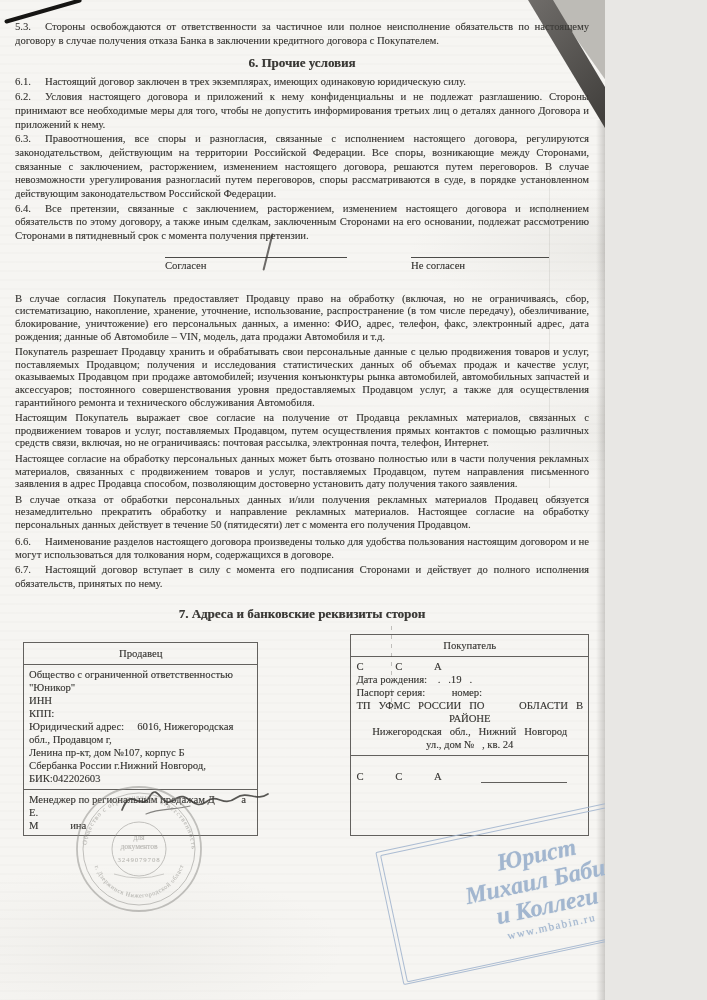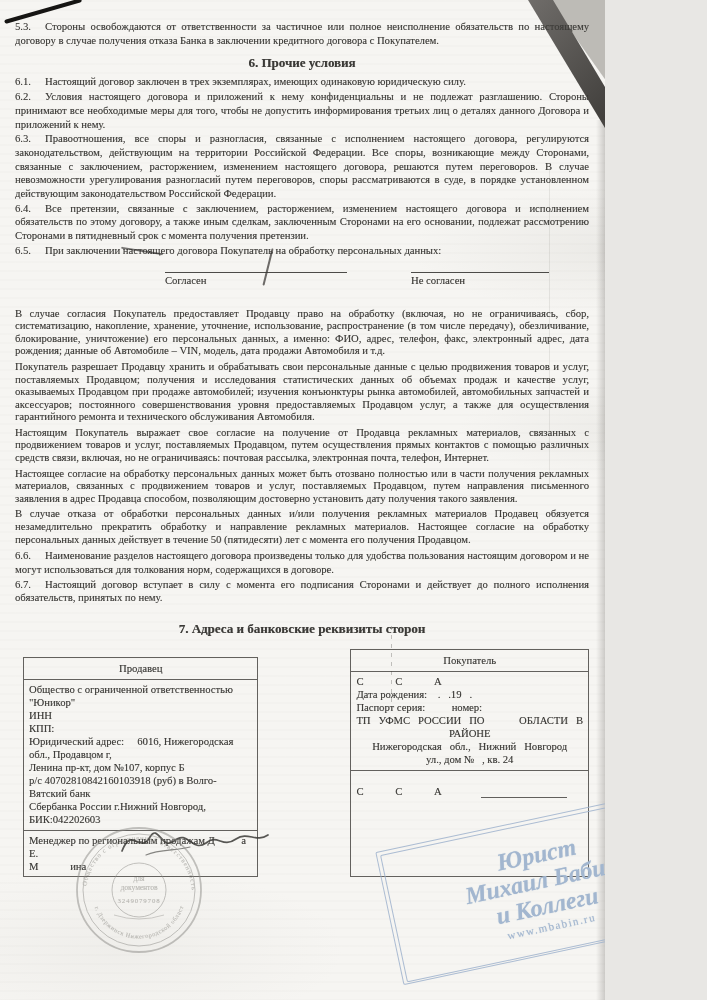--- a/index.html
+++ b/index.html
@@ -97,21 +97,20 @@
   <div class="content">
 
     <p class="clause mb8"><span class="cnum">5.3.</span><span>Стороны освобождаются от ответственности за частичное или полное неисполнение обязательств по настоящему договору в случае получения отказа Банка в заключении кредитного договора с Покупателем.</span></p>
 
     <h3 class="heading">6. Прочие условия</h3>
 
     <p class="clause"><span class="cnum">6.1.</span><span>Настоящий договор заключен в трех экземплярах, имеющих одинаковую юридическую силу.</span></p>
     <p class="clause"><span class="cnum">6.2.</span><span>Условия настоящего договора и приложений к нему конфиденциальны и не подлежат разглашению. Стороны принимают все необходимые меры для того, чтобы не допустить информирования третьих лиц о деталях данного Договора и приложений к нему.</span></p>
     <p class="clause"><span class="cnum">6.3.</span><span>Правоотношения, все споры и разногласия, связанные с исполнением настоящего договора, регулируются законодательством, действующим на территории Российской Федерации. Все споры, возникающие между Сторонами, связанные с заключением, расторжением, изменением настоящего договора, решаются путем переговоров. В случае невозможности урегулирования разногласий путем переговоров, споры рассматриваются в суде, в порядке установленном действующим законодательством Российской Федерации.</span></p>
     <p class="clause"><span class="cnum">6.4.</span><span>Все претензии, связанные с заключением, расторжением, изменением настоящего договора и исполнением обязательств по этому договору, а также иным сделкам, заключенным Сторонами на его основании, подлежат рассмотрению Сторонами в пятидневный срок с момента получения претензии.</span></p>
-    <p class="clause rel"><span class="cnum">6.5.</span><span>При заключении настоящего договора Покупатель на обработку персональных данных:</span><span class="word-scribble"></span></p>
 
     <div class="consent">
       <div class="consent-col agree">
         <div class="sig-line"></div>
         <div class="pen-slash"></div>
         <div class="consent-label">Согласен</div>
       </div>
       <div class="consent-col disagree">
         <div class="sig-line"></div>
         <div class="consent-label">Не согласен</div>
@@ -132,21 +131,20 @@
     <div class="tables">
 
       <div class="tbl tbl-seller">
         <div class="tbl-header">Продавец</div>
         <div class="tbl-body">
           <div class="pre">Общество с ограниченной ответственностью "Юникор"</div>
           <div class="pre">ИНН</div>
           <div class="pre">КПП:</div>
           <div class="pre">Юридический адрес:     6016, Нижегородская обл., Продавцом г,</div>
           <div class="pre">Ленина пр-кт, дом №107, корпус Б</div>
-          <div class="pre">р/с 40702810842160103918 (руб) в Волго-Вятский банк</div>
           <div class="pre">Сбербанка России г.Нижний Новгород, БИК:042202603</div>
         </div>
         <div class="tbl-sign">
           <div class="pre">Менеджер по региональным продажам Д          а Е.</div>
           <div class="pre">М            ина</div>
 
           <svg class="sig-svg" viewBox="0 0 160 40">
             <path d="M6,30 C16,4 24,34 34,16 C42,2 46,30 58,20 C72,8 76,32 90,22 C102,12 106,28 120,18 C132,10 140,22 152,14" stroke="#3c3b38" stroke-width="1.7" fill="none" stroke-linecap="round"></path>
             <path d="M30,34 C44,28 60,30 74,26" stroke="#3c3b38" stroke-width="1.2" fill="none" stroke-linecap="round" opacity=".7"></path>
           </svg>

